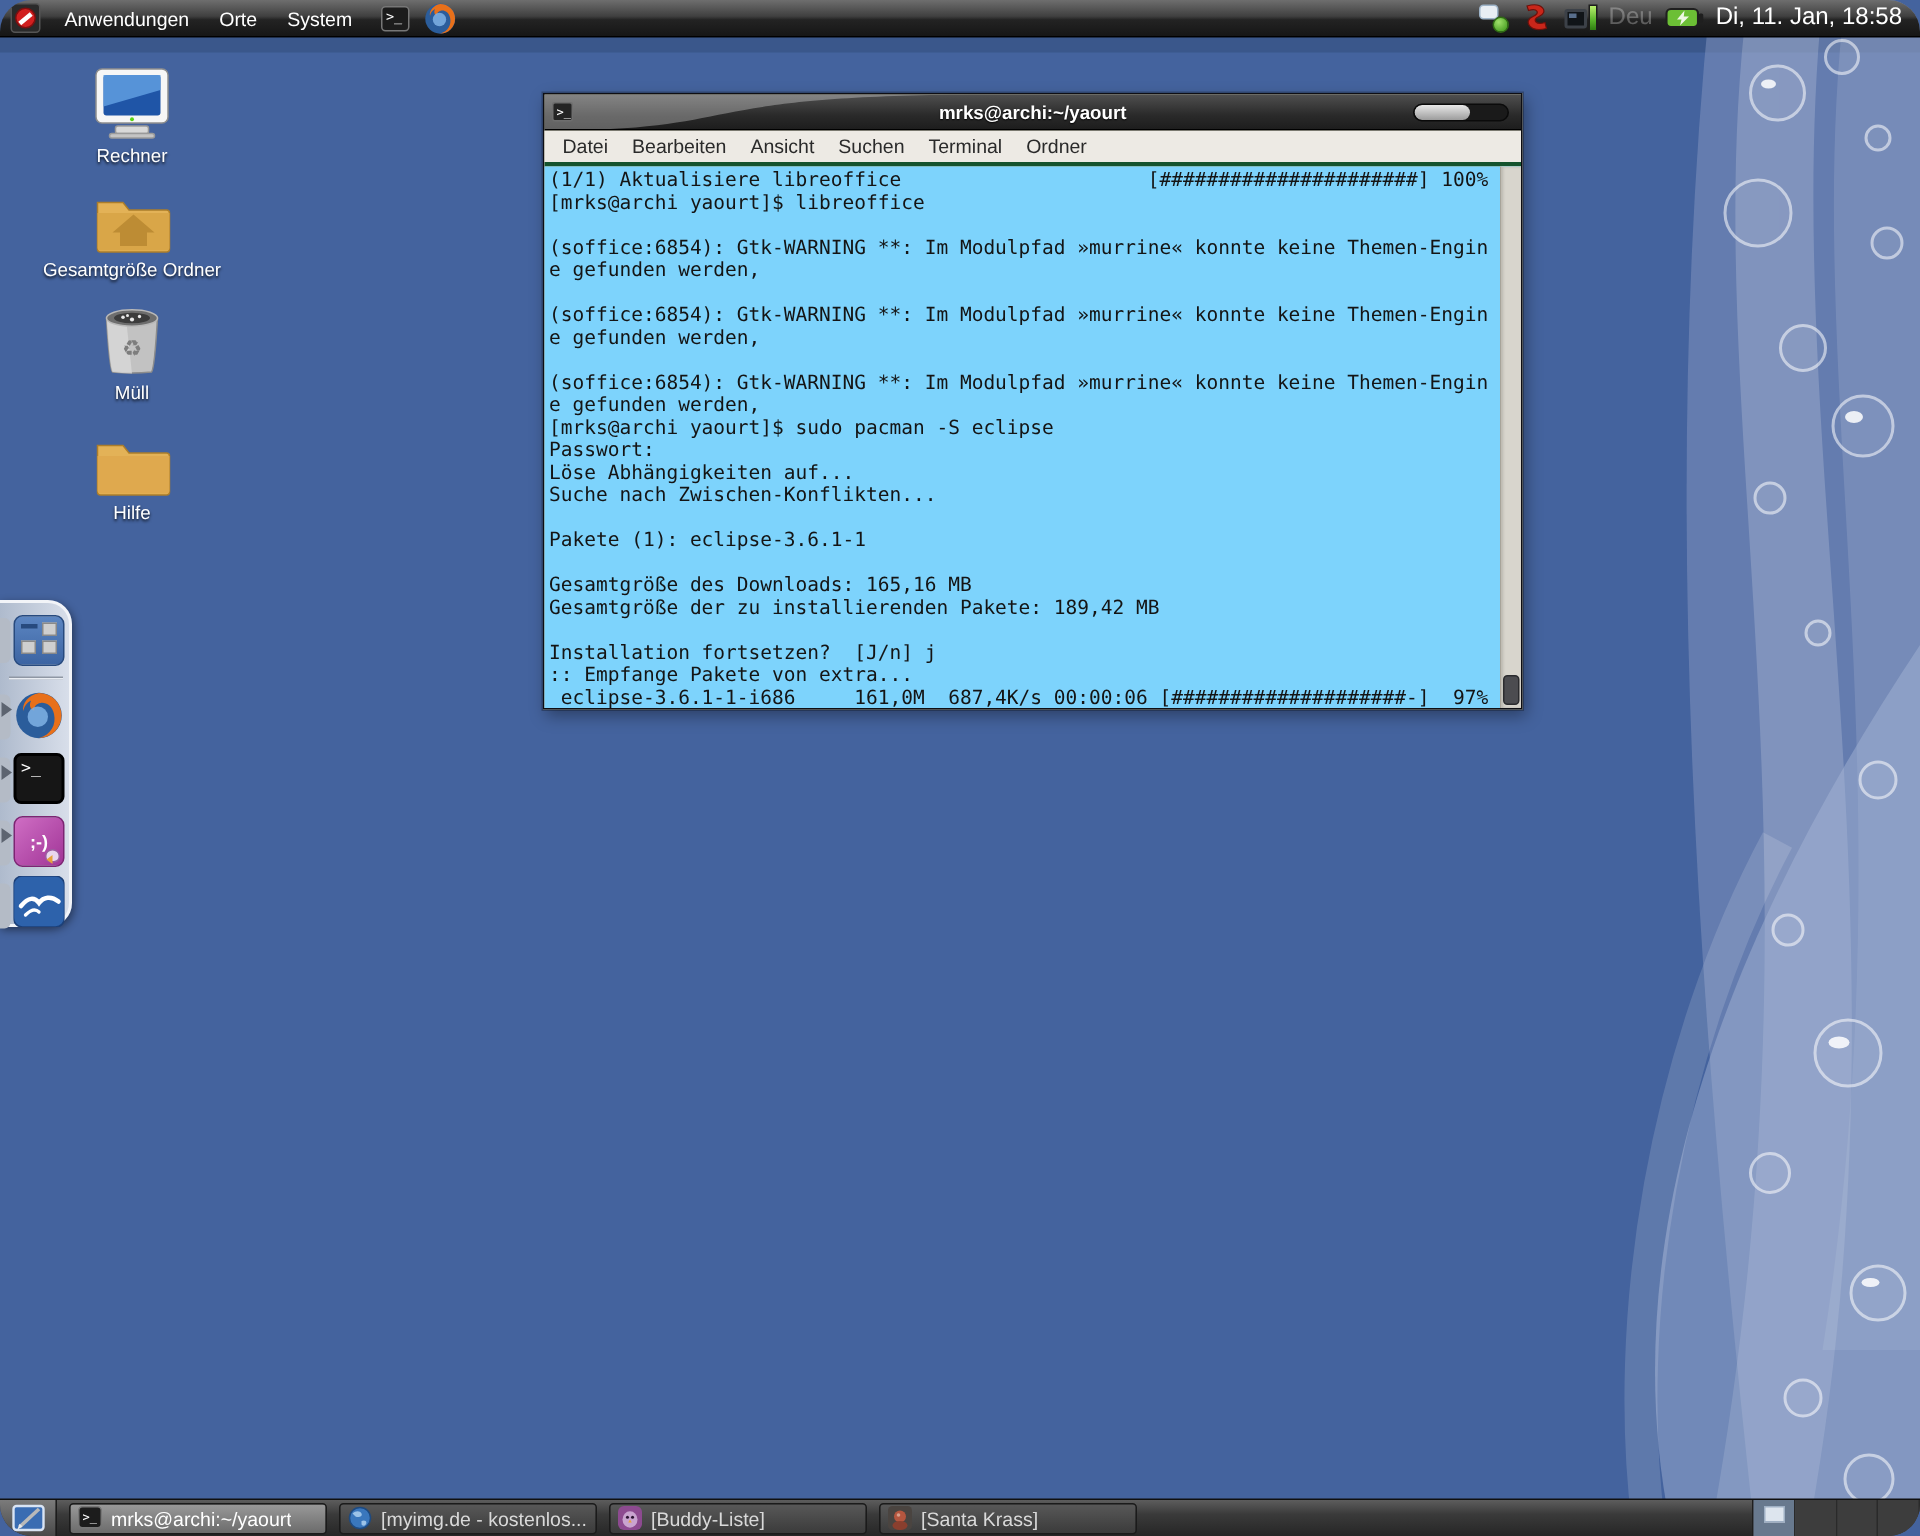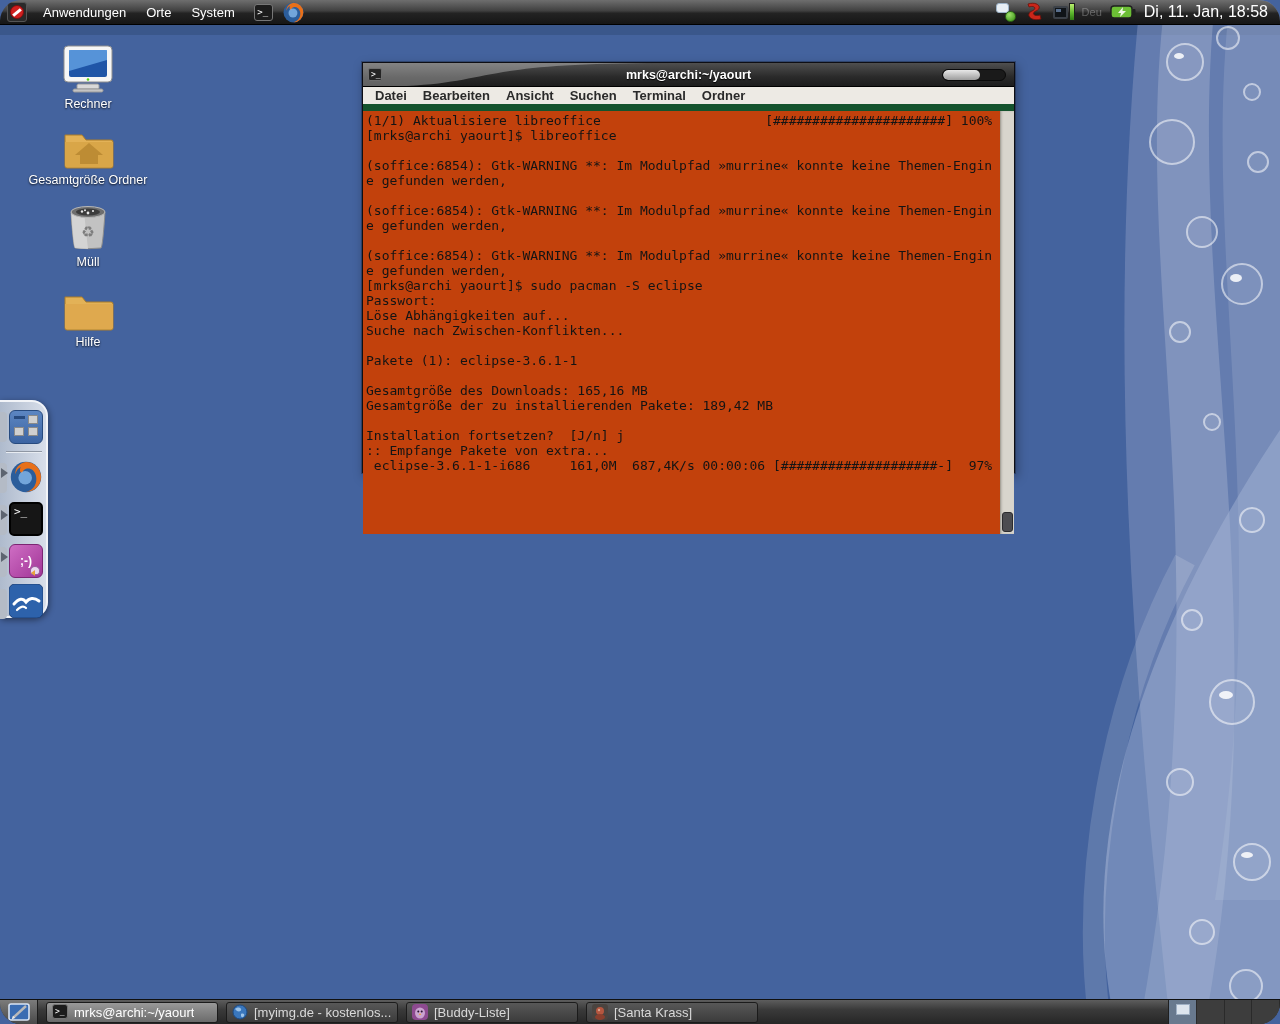--- a/index.html
+++ b/index.html
@@ -24,21 +24,21 @@
     background:#fff; transform:rotate(-40deg); }
   .launcher { width:22px; height:22px; margin-left:8px; display:flex; align-items:center; justify-content:center; }
   .mini-term { width:19px; height:17px; background:#1c1c1c; border:1px solid #777; border-radius:3px;
     color:#fff; font-family:"DejaVu Sans Mono",monospace; font-size:9px; line-height:15px; text-align:left; padding-left:2px; }
   .tray { margin-left:auto; display:flex; align-items:center; height:25px; }
   .tray-icon { width:24px; height:24px; position:relative; margin-left:4px; display:flex; align-items:center; justify-content:center; }
   .chat-bubble { position:absolute; left:2px; top:3px; width:13px; height:10px; background:#e8eef4; border-radius:3px; border:1px solid #9db3c8;}
   .chat-bubble:after { content:""; position:absolute; left:2px; bottom:-4px; border:4px solid transparent; border-top-color:#e8eef4; border-left-width:2px; border-right-width:2px;}
   .chat-dot { position:absolute; right:2px; bottom:2px; width:11px; height:11px; border-radius:50%;
     background:radial-gradient(circle at 35% 30%, #9fe06a, #55a82d 70%); border:1px solid #2f6b14; }
-  .kbd-layout { color:rgba(255,255,255,.28); font-size:11px; margin:1px 4px; }
+  .kbd-layout { color:rgba(255,255,255,.28); font-size:16px; margin:1px 4px; }
   .clock { color:#fff; font-size:16px; margin:0 12px 0 8px; white-space:nowrap; }
   .sys-bar { width:6px; height:18px; background:linear-gradient(#b9ef6d,#58b22b 60%,#2f7d13); border:1px solid #1d1d1d; margin-left:1px;}
   .mini-monitor { width:15px; height:13px; background:#101418; border:2px solid #3c4148; border-radius:2px; position:relative;}
   .mini-monitor:after{ content:""; position:absolute; left:1px; top:1px; width:5px; height:3px; background:rgba(160,200,255,.5);}
 
   .bottom-panel {
     position:absolute; left:0; top:999px; width:1280px; height:25px;
     background:linear-gradient(#5d5d5d,#3a3a3a 40%,#262626);
     border-top:1px solid #101010; display:flex; align-items:center; z-index:50;
   }
@@ -92,23 +92,23 @@
   .titlebar svg.swoosh { position:absolute; left:0; top:0; }
   .titlebar .tb-icon { position:absolute; left:5px; top:5px; width:14px; height:13px; background:#242424;
     border:1px solid #6e6e6e; border-radius:2px; color:#fff; font-family:"DejaVu Sans Mono",monospace;
     font-size:8px; line-height:11px; padding-left:2px; }
   .titlebar .tb-title { position:absolute; left:0; right:0; top:0; line-height:24px; text-align:center;
     color:#fff; font-size:12.5px; font-weight:bold; text-shadow:0 1px 1px #000; }
   .tb-controls { position:absolute; right:8px; top:6px; width:64px; height:12px; border-radius:6px;
     background:#1a1a1a; border:1px solid #0a0a0a; overflow:hidden; }
   .tb-controls .lt { position:absolute; left:0; top:0; width:60%; height:100%; border-radius:6px;
     background:linear-gradient(#e8e8e8,#9c9c9c); }
-  .menubar { height:24px; background:#edeae4; border-bottom:7px solid #14532d; display:flex; align-items:center; padding-left:4px;font-weight:bold; }
+  .menubar { height:24px; background:#edeae4; border-bottom:3px solid #14532d; display:flex; align-items:center; padding-left:4px; }
   .menubar .mitem { font-size:13px; color:#2a2a2a; padding:3px 8px; }
-  .term-body { position:relative; height:423px; background:#c2410c;padding-left:32px; }
+  .term-body { position:relative; height:361px; background:#7dd3fc;padding-left:32px; }
   .term-screen { position:absolute; left:0; top:0; right:14px; bottom:0; overflow:hidden; }
   .term-screen pre { font-family:"DejaVu Sans Mono",monospace; font-size:13px; line-height:15px;
     color:#141414; white-space:pre; padding:2px 0 0 3px; }
   .term-scrollbar { position:absolute; right:0; top:0; bottom:0; width:14px; background:#d8d5cd;
     border-left:1px solid #a7a399; box-shadow:inset 1px 0 2px rgba(0,0,0,.15); }
   .term-thumb { position:absolute; left:1px; bottom:2px; width:11px; height:20px; background:#4c4c50;
     border:1px solid #2b2b2e; border-radius:3px; }
 
   
   .svg16 { width:16px; height:16px; display:block; }

